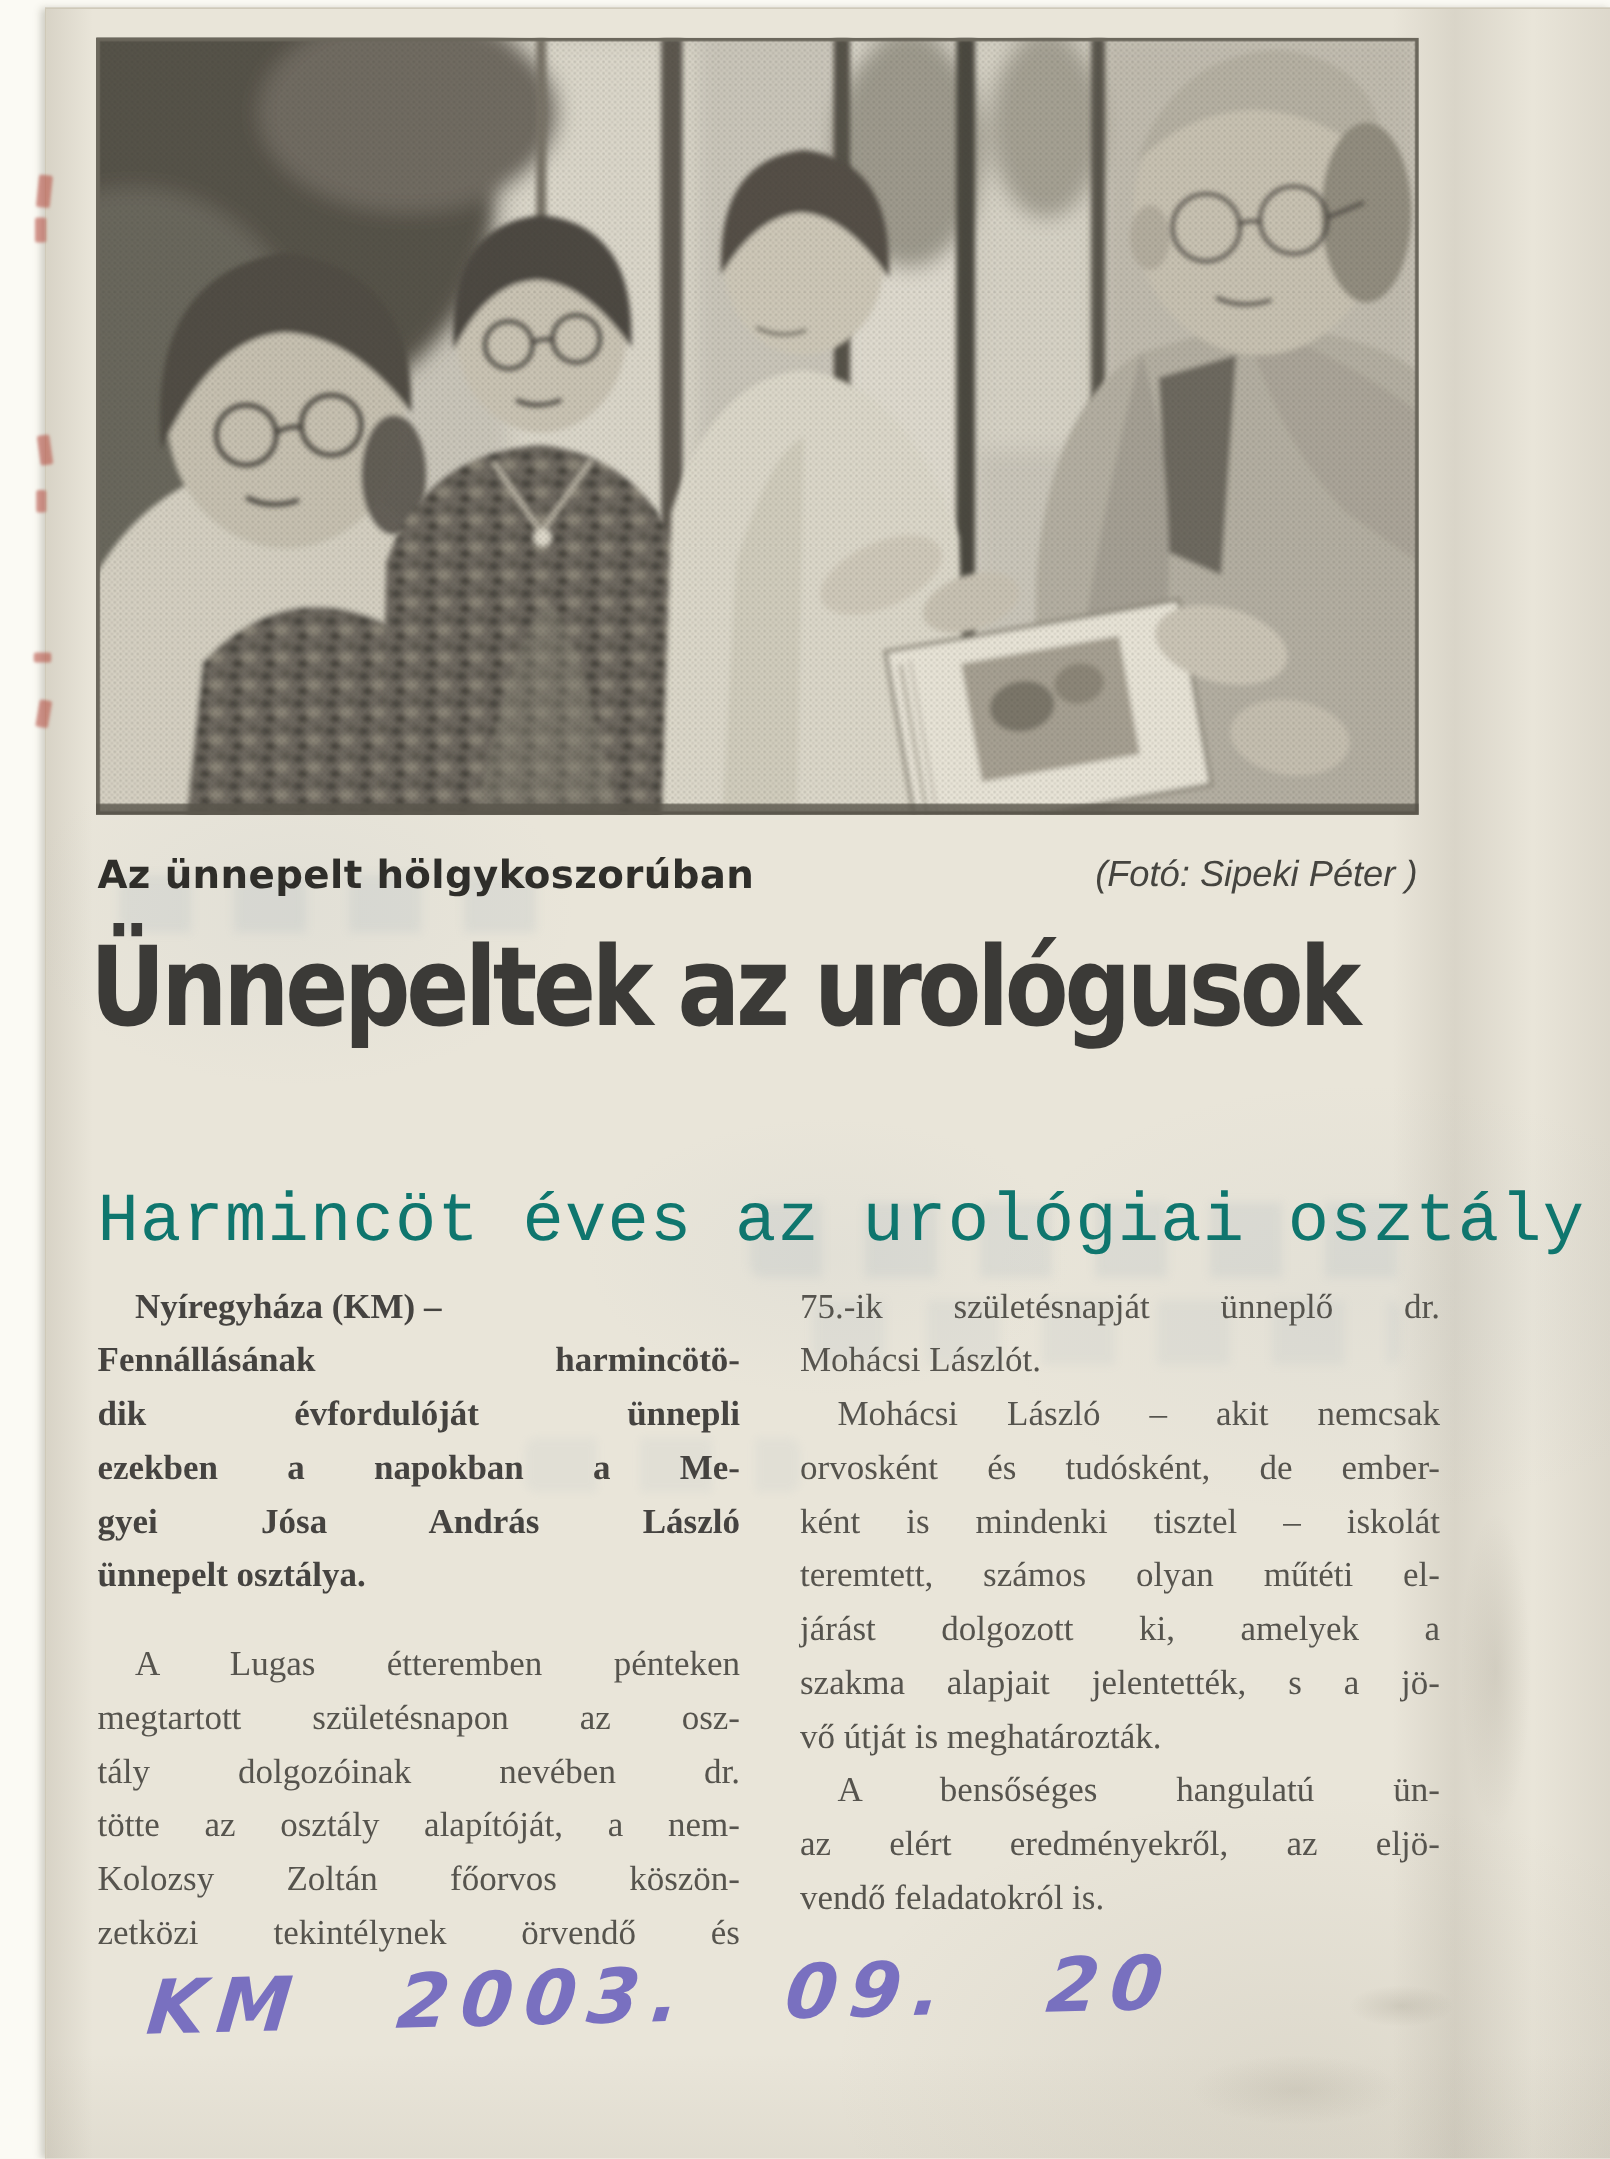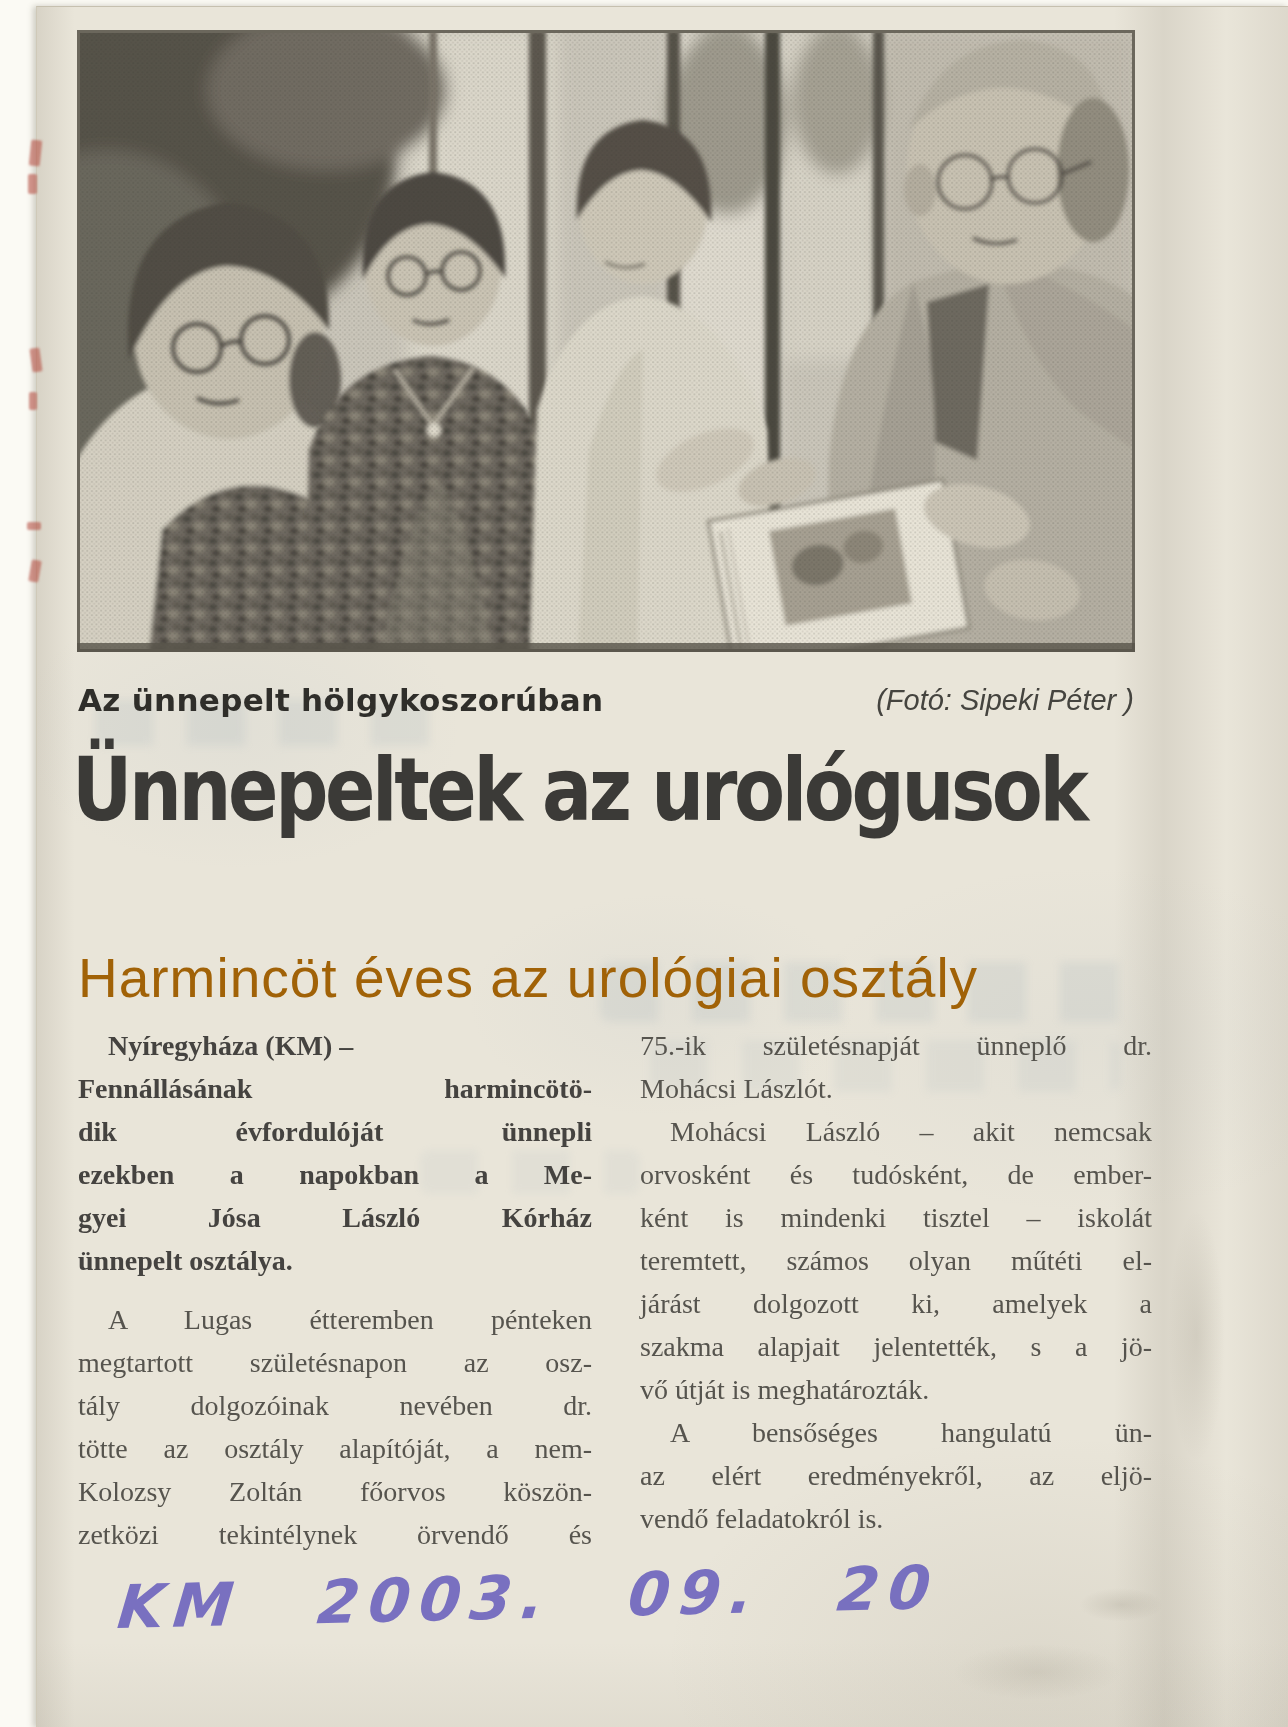--- a/index.html
+++ b/index.html
@@ -33,31 +33,31 @@
   .caption-row{position:absolute;left:78px;top:682px;width:1056px;display:flex;
     justify-content:space-between;align-items:center;}
   .caption-text{font-family:"DejaVu Sans",sans-serif;font-weight:bold;font-size:31px;
     color:#2f2e2a;letter-spacing:0.3px;}
   .credit-text{font-family:"Liberation Sans",sans-serif;font-size:29px;color:#45443f;font-style:italic;}
   
   .headline{position:absolute;left:72px;top:744px;width:1060px;white-space:nowrap;
     font-family:"DejaVu Sans",sans-serif;font-weight:bold;font-size:88px;line-height:1.05;
     letter-spacing:-4px;color:#3b3a37;transform:scaleX(0.845);transform-origin:left center;}
   .subhead{position:absolute;left:78px;top:946px;white-space:nowrap;
-    font-family:Liberation Sans, sans-serif;font-size:55px;color:#a16207;letter-spacing:1px;}
+    font-family:Liberation Mono, monospace;font-size:55px;color:#0f766e;letter-spacing:1px;}
   
   .ghost{position:absolute;filter:blur(4px);opacity:0.5;border-radius:10px;pointer-events:none;
     background:repeating-linear-gradient(90deg, rgba(148,166,178,0.30) 0px 58px,
       rgba(0,0,0,0) 58px 92px);}
   
   .col{position:absolute;top:1024px;}
   .col-left{left:78px;width:514px;}
   .col-right{left:640px;width:512px;}
   .para{margin:0;}
-  .para+.para{margin-top:16px;}
+  .para+.para{margin-top:28px;}
   .col-right .para+.para{margin-top:0;}
   .bodyline{font-family:"Liberation Serif",serif;font-size:28px;line-height:43px;
     color:#56544e;white-space:nowrap;text-align:left;text-align-last:left;overflow:visible;}
   .bodyline.j{text-align-last:justify;}
   .bodyline.indent{text-indent:30px;}
   .lead .bodyline{font-weight:700;color:#454340;}
   
   .handwriting{position:absolute;left:118px;top:1572px;white-space:nowrap;
     font-family:"DejaVu Sans",sans-serif;font-style:italic;font-weight:600;font-size:60px;
     color:#6a61bd;letter-spacing:9px;word-spacing:46px;opacity:0.88;
@@ -207,21 +207,21 @@
 
   <div class="headline">Ünnepeltek az urológusok</div>
   <div class="subhead">Harmincöt éves az urológiai osztály</div>
 
   <div class="col col-left">
     <div class="para lead">
       <div class="bodyline indent">Nyíregyháza (KM) –</div>
       <div class="bodyline j">Fennállásának harmincötö-</div>
       <div class="bodyline j">dik évfordulóját ünnepli</div>
       <div class="bodyline j">ezekben a napokban a Me-</div>
-      <div class="bodyline j">gyei Jósa László Kórház</div>
+      <div class="bodyline j">gyei Jósa András László</div>
       <div class="bodyline">ünnepelt osztálya.</div>
     </div>
     <div class="para">
       <div class="bodyline indent j">A Lugas étteremben pénteken</div>
       <div class="bodyline j">megtartott születésnapon az osz-</div>
       <div class="bodyline j">tály dolgozóinak nevében dr.</div>
       <div class="bodyline j">tötte az osztály alapítóját, a nem-</div>
       <div class="bodyline j">Kolozsy Zoltán főorvos köszön-</div>
       <div class="bodyline j">zetközi tekintélynek örvendő és</div>
     </div>

